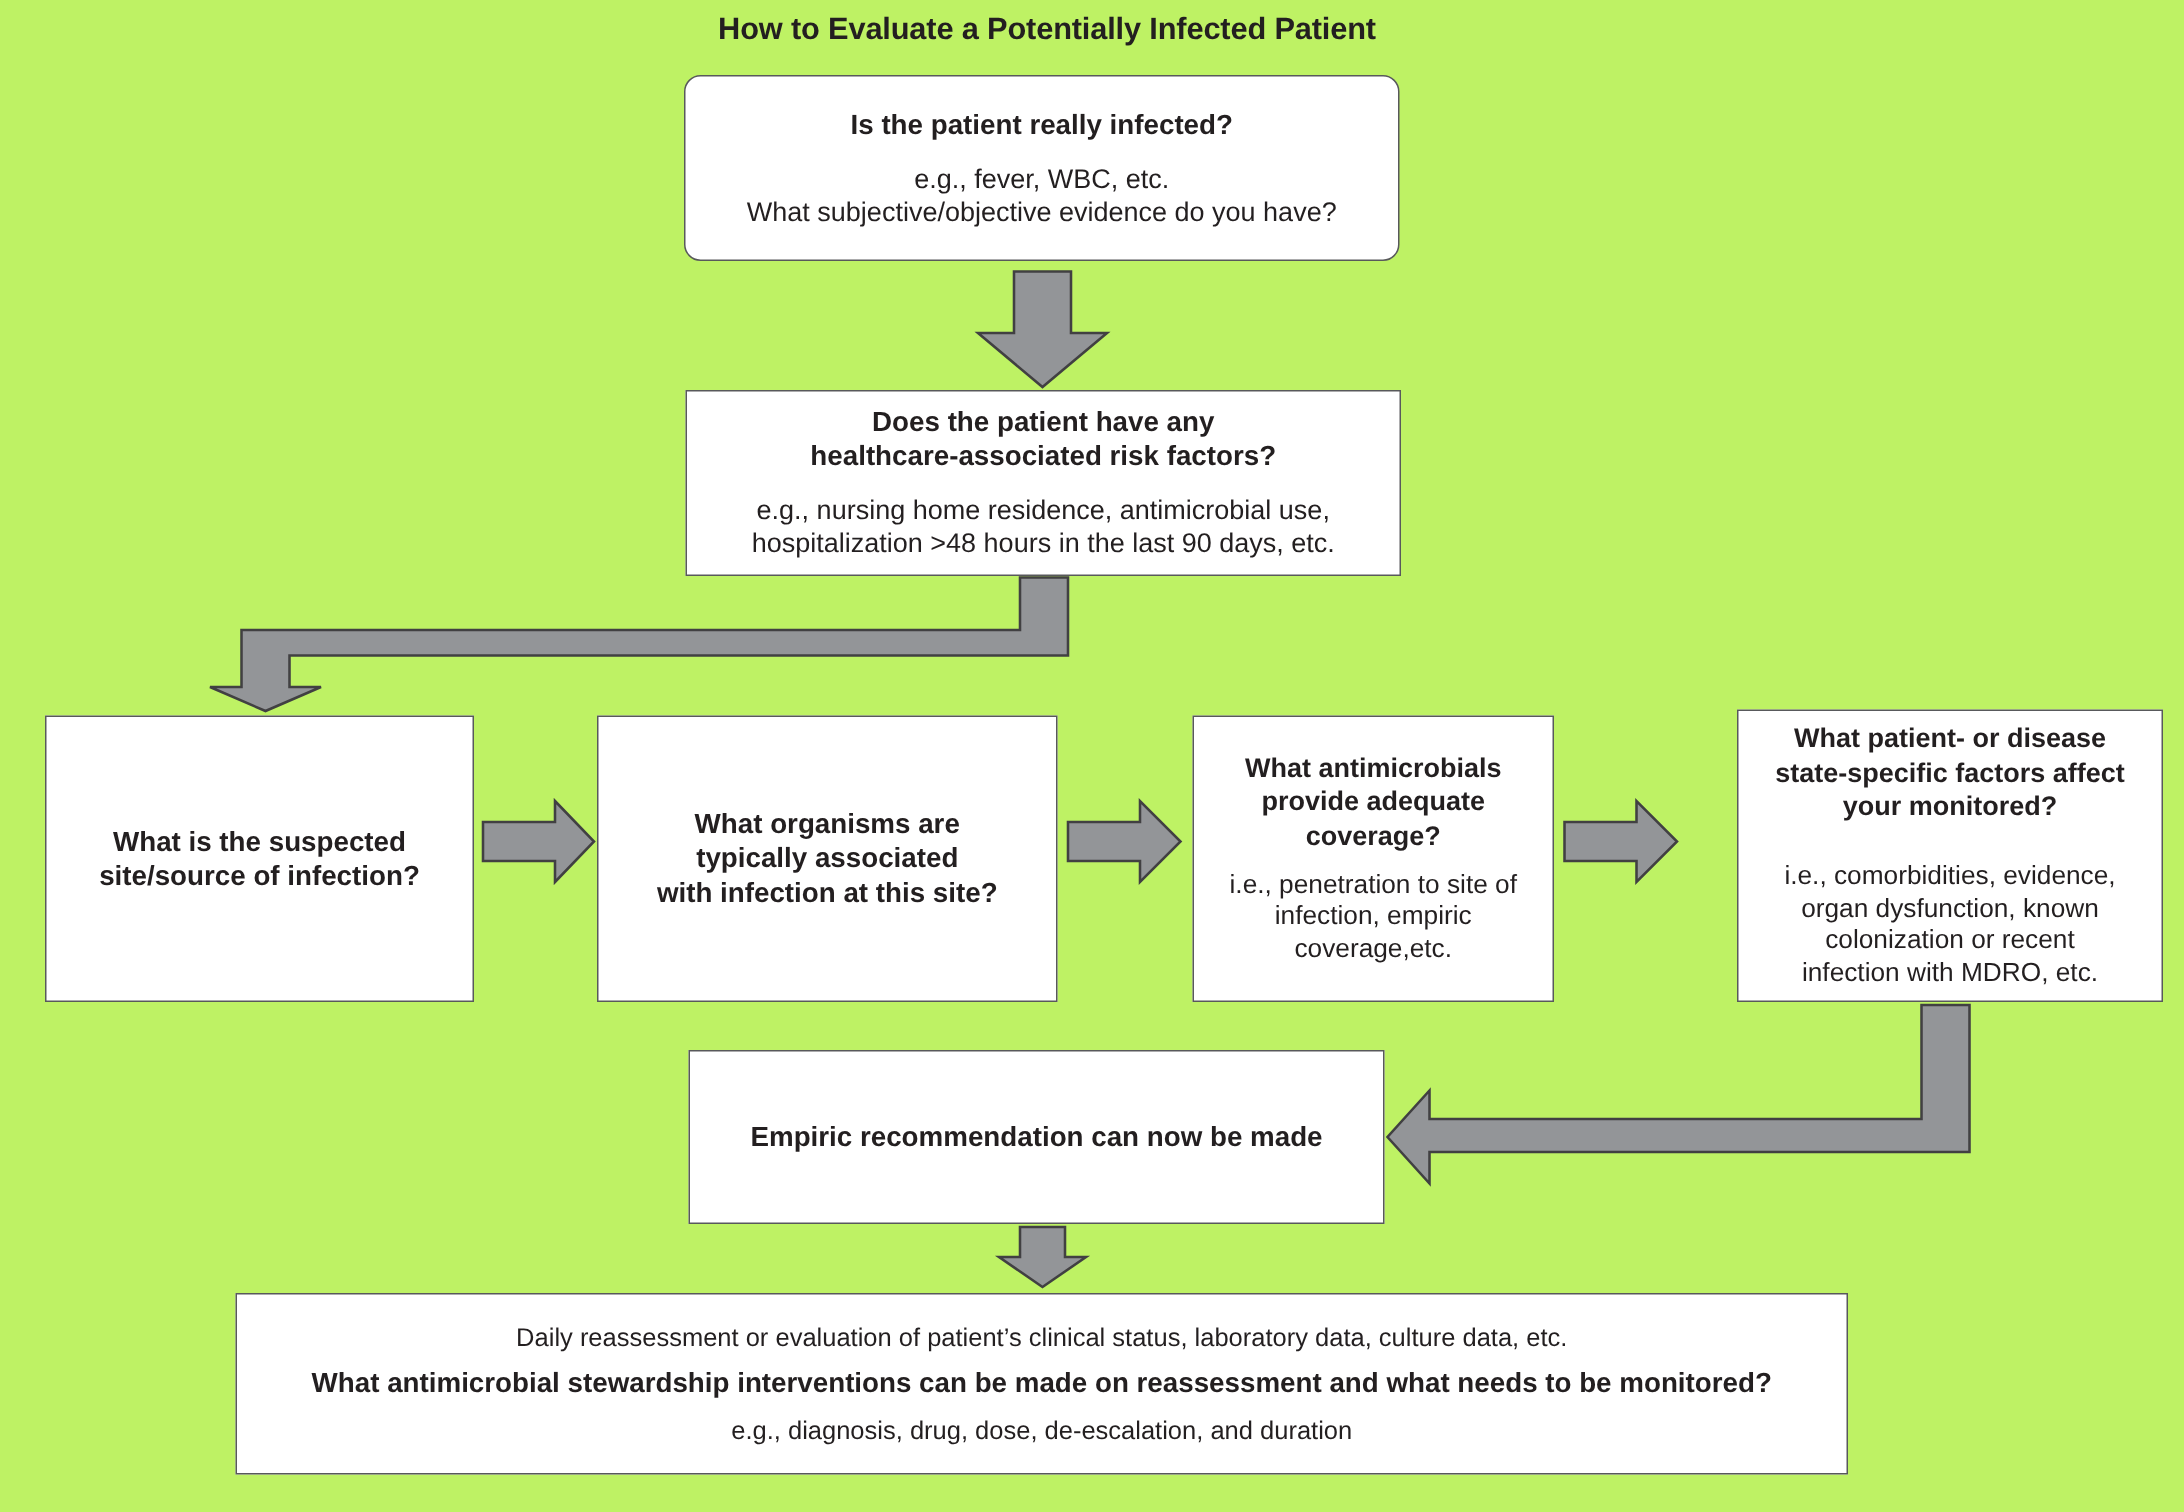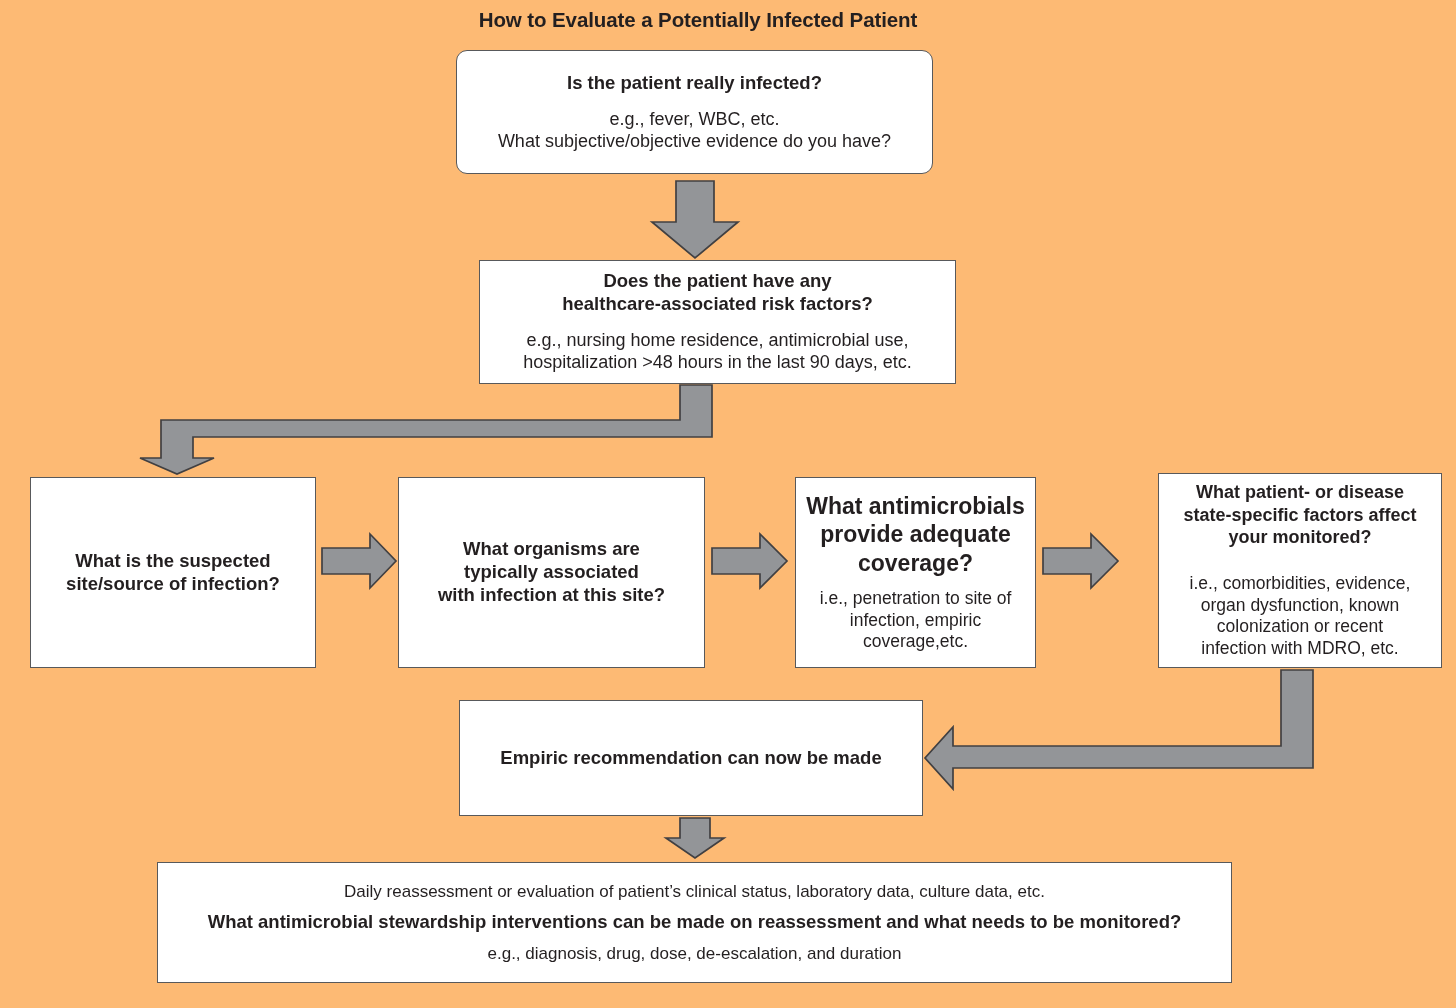--- a/index.html
+++ b/index.html
@@ -11,21 +11,21 @@
   body {
     font-family: "Liberation Sans", sans-serif;
     color: #231f20;
     -webkit-font-smoothing: antialiased;
   }
   #canvas {
     position: relative;
     width: 1456px;
     height: 1008px;
     overflow: hidden;
-    background: #fdba74;
+    background: #bef264;
   }
   .abs { position: absolute; }
 
   
   #chart-title {
     left: 0;
     top: 8px;
     width: 1396px;
     text-align: center;
     font-size: 20.5px;
@@ -55,32 +55,32 @@
     font-weight: normal;
     color: #231f20;
     line-height: 1.24;
   }
 
   
   #node-infected      { left:456px; top:50px;  width:477px; height:124px;border-radius:11px; }
   #node-infected .hd  { font-size:18.5px; margin-bottom:13px; }
   #node-infected .bd  { font-size:18px; }
 
-  #node-riskfactors      { left:479px; top:260px; width:477px; height:124px; }
+  #node-riskfactors      { left:457px; top:260px; width:477px; height:124px; }
   #node-riskfactors .hd  { font-size:18.5px; margin-bottom:13px; }
   #node-riskfactors .bd  { font-size:18px; }
 
   #node-site      { left:30px;  top:477px; width:286px; height:191px; }
   #node-site .hd  { font-size:18.5px; }
 
   #node-organisms      { left:398px; top:477px; width:307px; height:191px; }
   #node-organisms .hd  { font-size:18.5px; }
 
   #node-antimicrobials      { left:795px; top:477px; width:241px; height:191px; }
-  #node-antimicrobials .hd  { font-size:23px; margin-bottom:11px; }
+  #node-antimicrobials .hd  { font-size:18px; margin-bottom:11px; }
   #node-antimicrobials .bd  { font-size:17.5px; }
 
   #node-factors      { left:1158px; top:473px; width:284px; height:195px; }
   #node-factors .hd  { font-size:18px; margin-bottom:25px; }
   #node-factors .bd  { font-size:17.5px; }
 
   #node-empiric      { left:459px; top:700px; width:464px; height:116px; }
   #node-empiric .hd  { font-size:18.5px; }
 
   #node-reassess      { left:157px; top:862px; width:1075px; height:121px;

